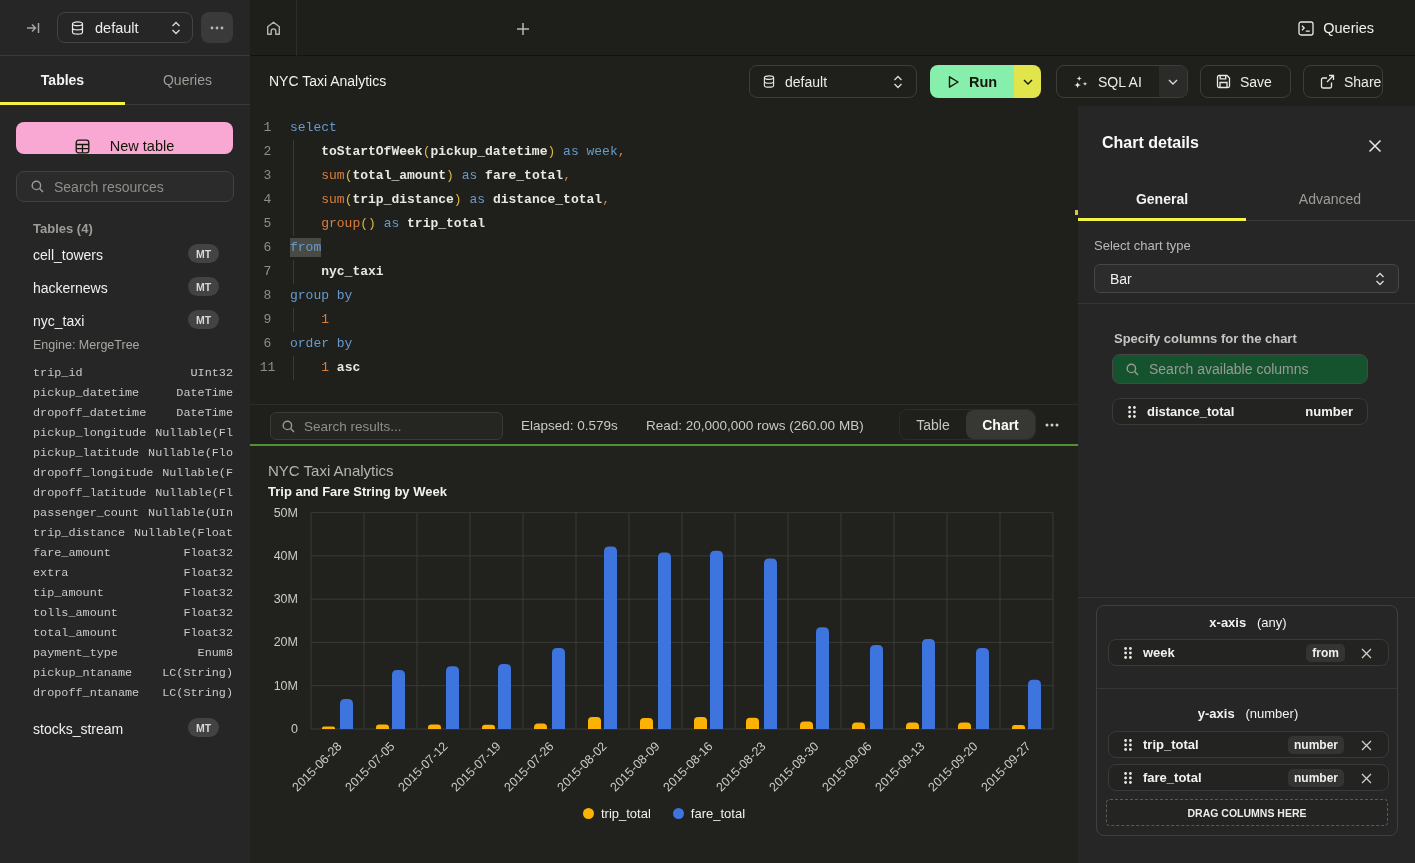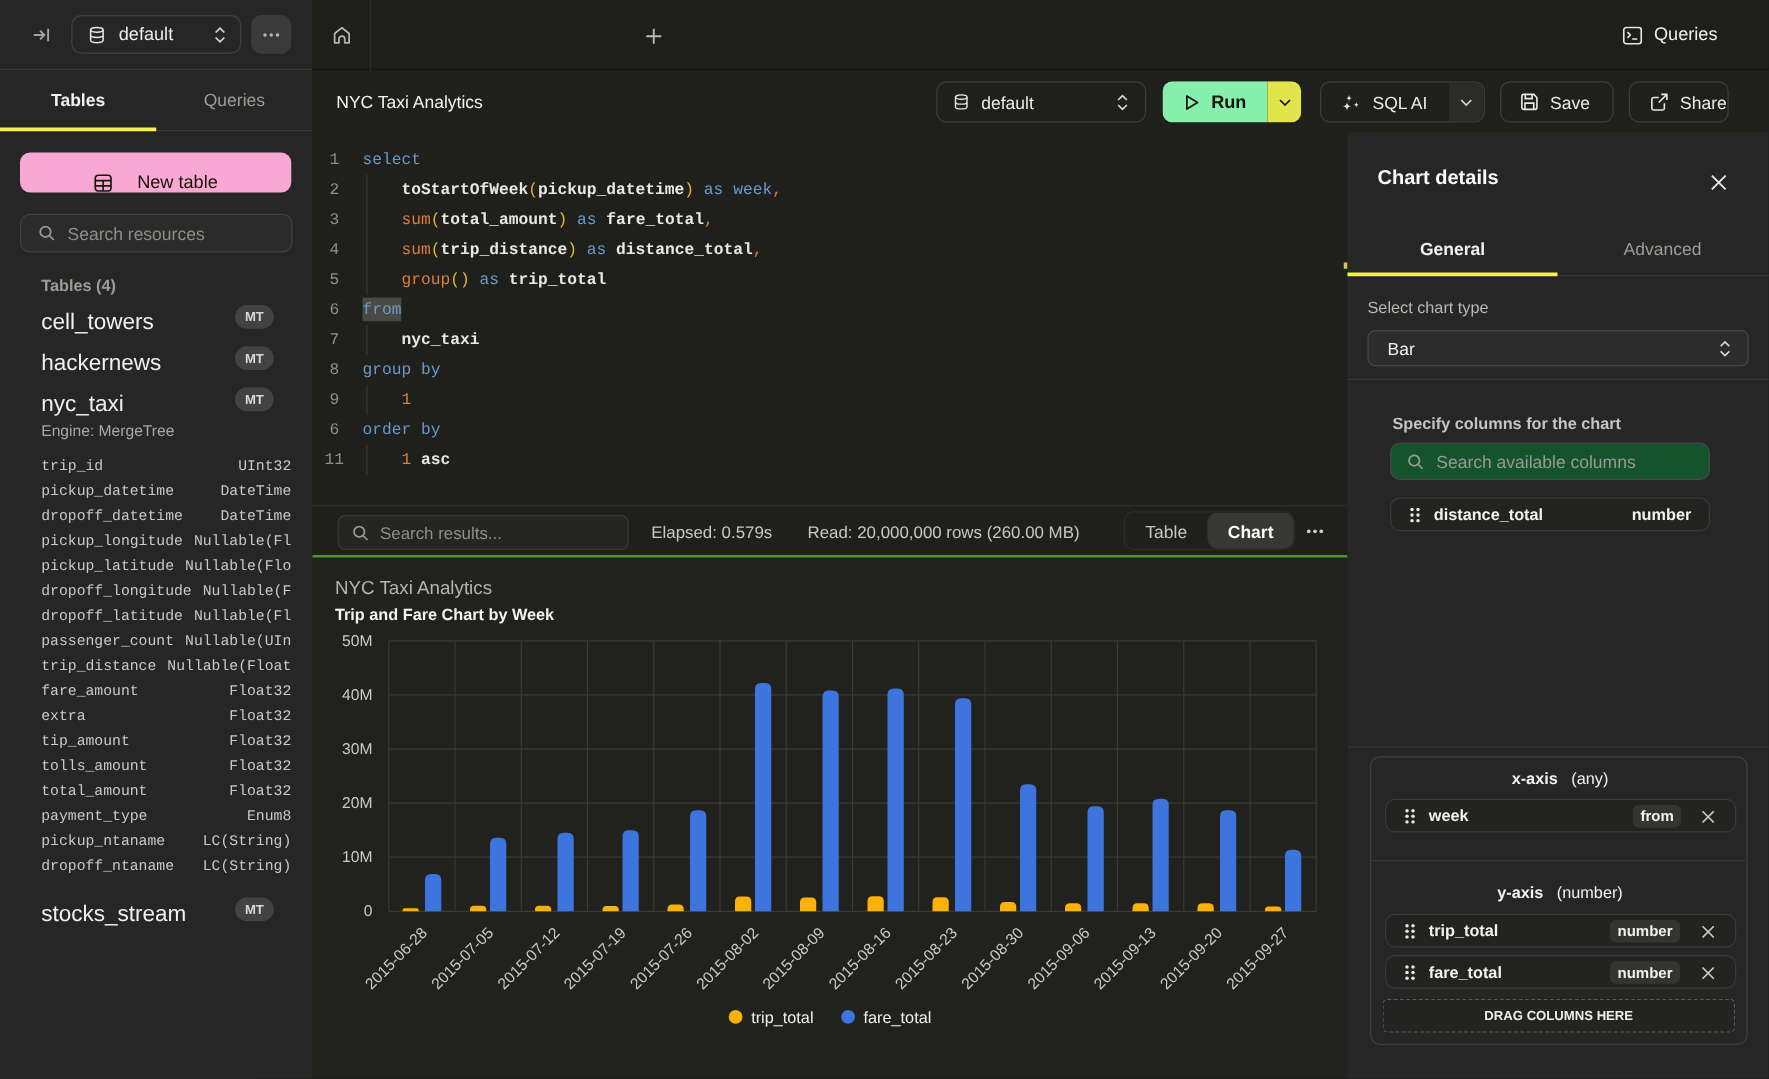--- a/index.html
+++ b/index.html
@@ -13,21 +13,21 @@
 #sb-head { position:absolute; left:0; top:0; width:250px; height:56px; border-bottom:1px solid #3a3a3a; }
 #sb-sel { position:absolute; left:57px; top:12px; width:136px; height:31px; border:1px solid #434343; border-radius:8px; display:flex; align-items:center; color:#ededed; font-size:14.5px; }
 #sb-dots { position:absolute; left:201px; top:12px; width:32px; height:31px; background:#3a3a3a; border-radius:8px; display:flex; align-items:center; justify-content:center; }
 #sb-tabs { position:absolute; left:0; top:56px; width:250px; height:49px; border-bottom:1px solid #3a3a3a; }
 #sb-tabs .t1 { position:absolute; left:0; top:0; width:125px; height:48px; display:flex; align-items:center; justify-content:center; color:#f2f2f0; font-size:14px; font-weight:600;}
 #sb-tabs .t2 { position:absolute; left:125px; top:0; width:125px; height:48px; display:flex; align-items:center; justify-content:center; color:#9d9d98; font-size:14px; }
 #sb-tabs .under { position:absolute; left:0; bottom:-1px; width:125px; height:3px; background:#f3f447; }
 #newtable { position:absolute; left:16px; top:122px; width:217px; height:32px; background:#f9a8d4; border-radius:8px; display:flex; align-items:flex-end; justify-content:center; gap:20px; color:#141407; font-size:14.5px; }
 #sbsearch { position:absolute; left:16px; top:171px; width:218px; height:31px; background:#2b2b2b; border:1px solid #414141; border-radius:8px; display:flex; align-items:center; color:#8f8f8a; font-size:14px; }
 .sb-label { position:absolute; left:33px; color:#9d9d98; font-size:13px; font-weight:700; }
-.sb-row { position:absolute; left:33px; color:#f0f0ee; font-size:18px; }
+.sb-row { position:absolute; left:33px; color:#f0f0ee; font-size:14px; }
 .mt { position:absolute; left:188px; width:31px; height:19px; background:#434343; border-radius:10px; color:#d8d8d5; font-size:10.5px; font-weight:700; display:flex; align-items:center; justify-content:center; }
 .sb-eng { position:absolute; left:33px; color:#a8a8a3; font-size:12.5px; }
 .col { position:absolute; left:33px; width:200px; color:#c9c9c6; font-size:11.8px; font-family:"Liberation Mono",monospace; white-space:pre; }
 .col b { float:right; font-weight:400; }
 
 
 #topbar { position:absolute; left:250px; top:0; width:1165px; height:56px; background:#1e1e1a; border-bottom:1px solid #121210; }
 #homebtn { position:absolute; left:0; top:0; width:47px; height:56px; border-right:1px solid #2c2c29; display:flex; align-items:center; justify-content:center; }
 #tab1 { position:absolute; left:48px; top:0; width:200px; height:56px; background:#232320; border-right:1px solid #2c2c29; display:flex; align-items:center; }
 #plusbtn { position:absolute; left:266px; top:22px; width:14px; height:14px; }
@@ -282,21 +282,21 @@
         <svg width="14" height="4" viewBox="0 0 14 4">
           <circle cx="2" cy="2" r="1.5" fill="#cfcfca"></circle>
           <circle cx="7" cy="2" r="1.5" fill="#cfcfca"></circle>
           <circle cx="12" cy="2" r="1.5" fill="#cfcfca"></circle>
         </svg>
       </div>
 </div>
 
 <div id="chart">
   <div id="ch-title">NYC Taxi Analytics</div>
-  <div id="ch-sub">Trip and Fare Chart by Week</div>
+  <div id="ch-sub">Trip and Fare String by Week</div>
   <svg class="abs" style="left:0;top:0" width="828" height="419" font-family="Liberation Sans,sans-serif">
   <line x1="61" y1="283.0" x2="803" y2="283.0" stroke="#3a3a36" stroke-width="1"></line>
   <line x1="61" y1="239.7" x2="803" y2="239.7" stroke="#3a3a36" stroke-width="1"></line>
   <line x1="61" y1="196.4" x2="803" y2="196.4" stroke="#3a3a36" stroke-width="1"></line>
   <line x1="61" y1="153.2" x2="803" y2="153.2" stroke="#3a3a36" stroke-width="1"></line>
   <line x1="61" y1="109.9" x2="803" y2="109.9" stroke="#3a3a36" stroke-width="1"></line>
   <line x1="61" y1="66.6" x2="803" y2="66.6" stroke="#3a3a36" stroke-width="1"></line>
   <line x1="61" y1="66.6" x2="61" y2="283" stroke="#3a3a36" stroke-width="1"></line>
   <line x1="114" y1="66.6" x2="114" y2="283" stroke="#3a3a36" stroke-width="1"></line>
   <line x1="167" y1="66.6" x2="167" y2="283" stroke="#3a3a36" stroke-width="1"></line>

